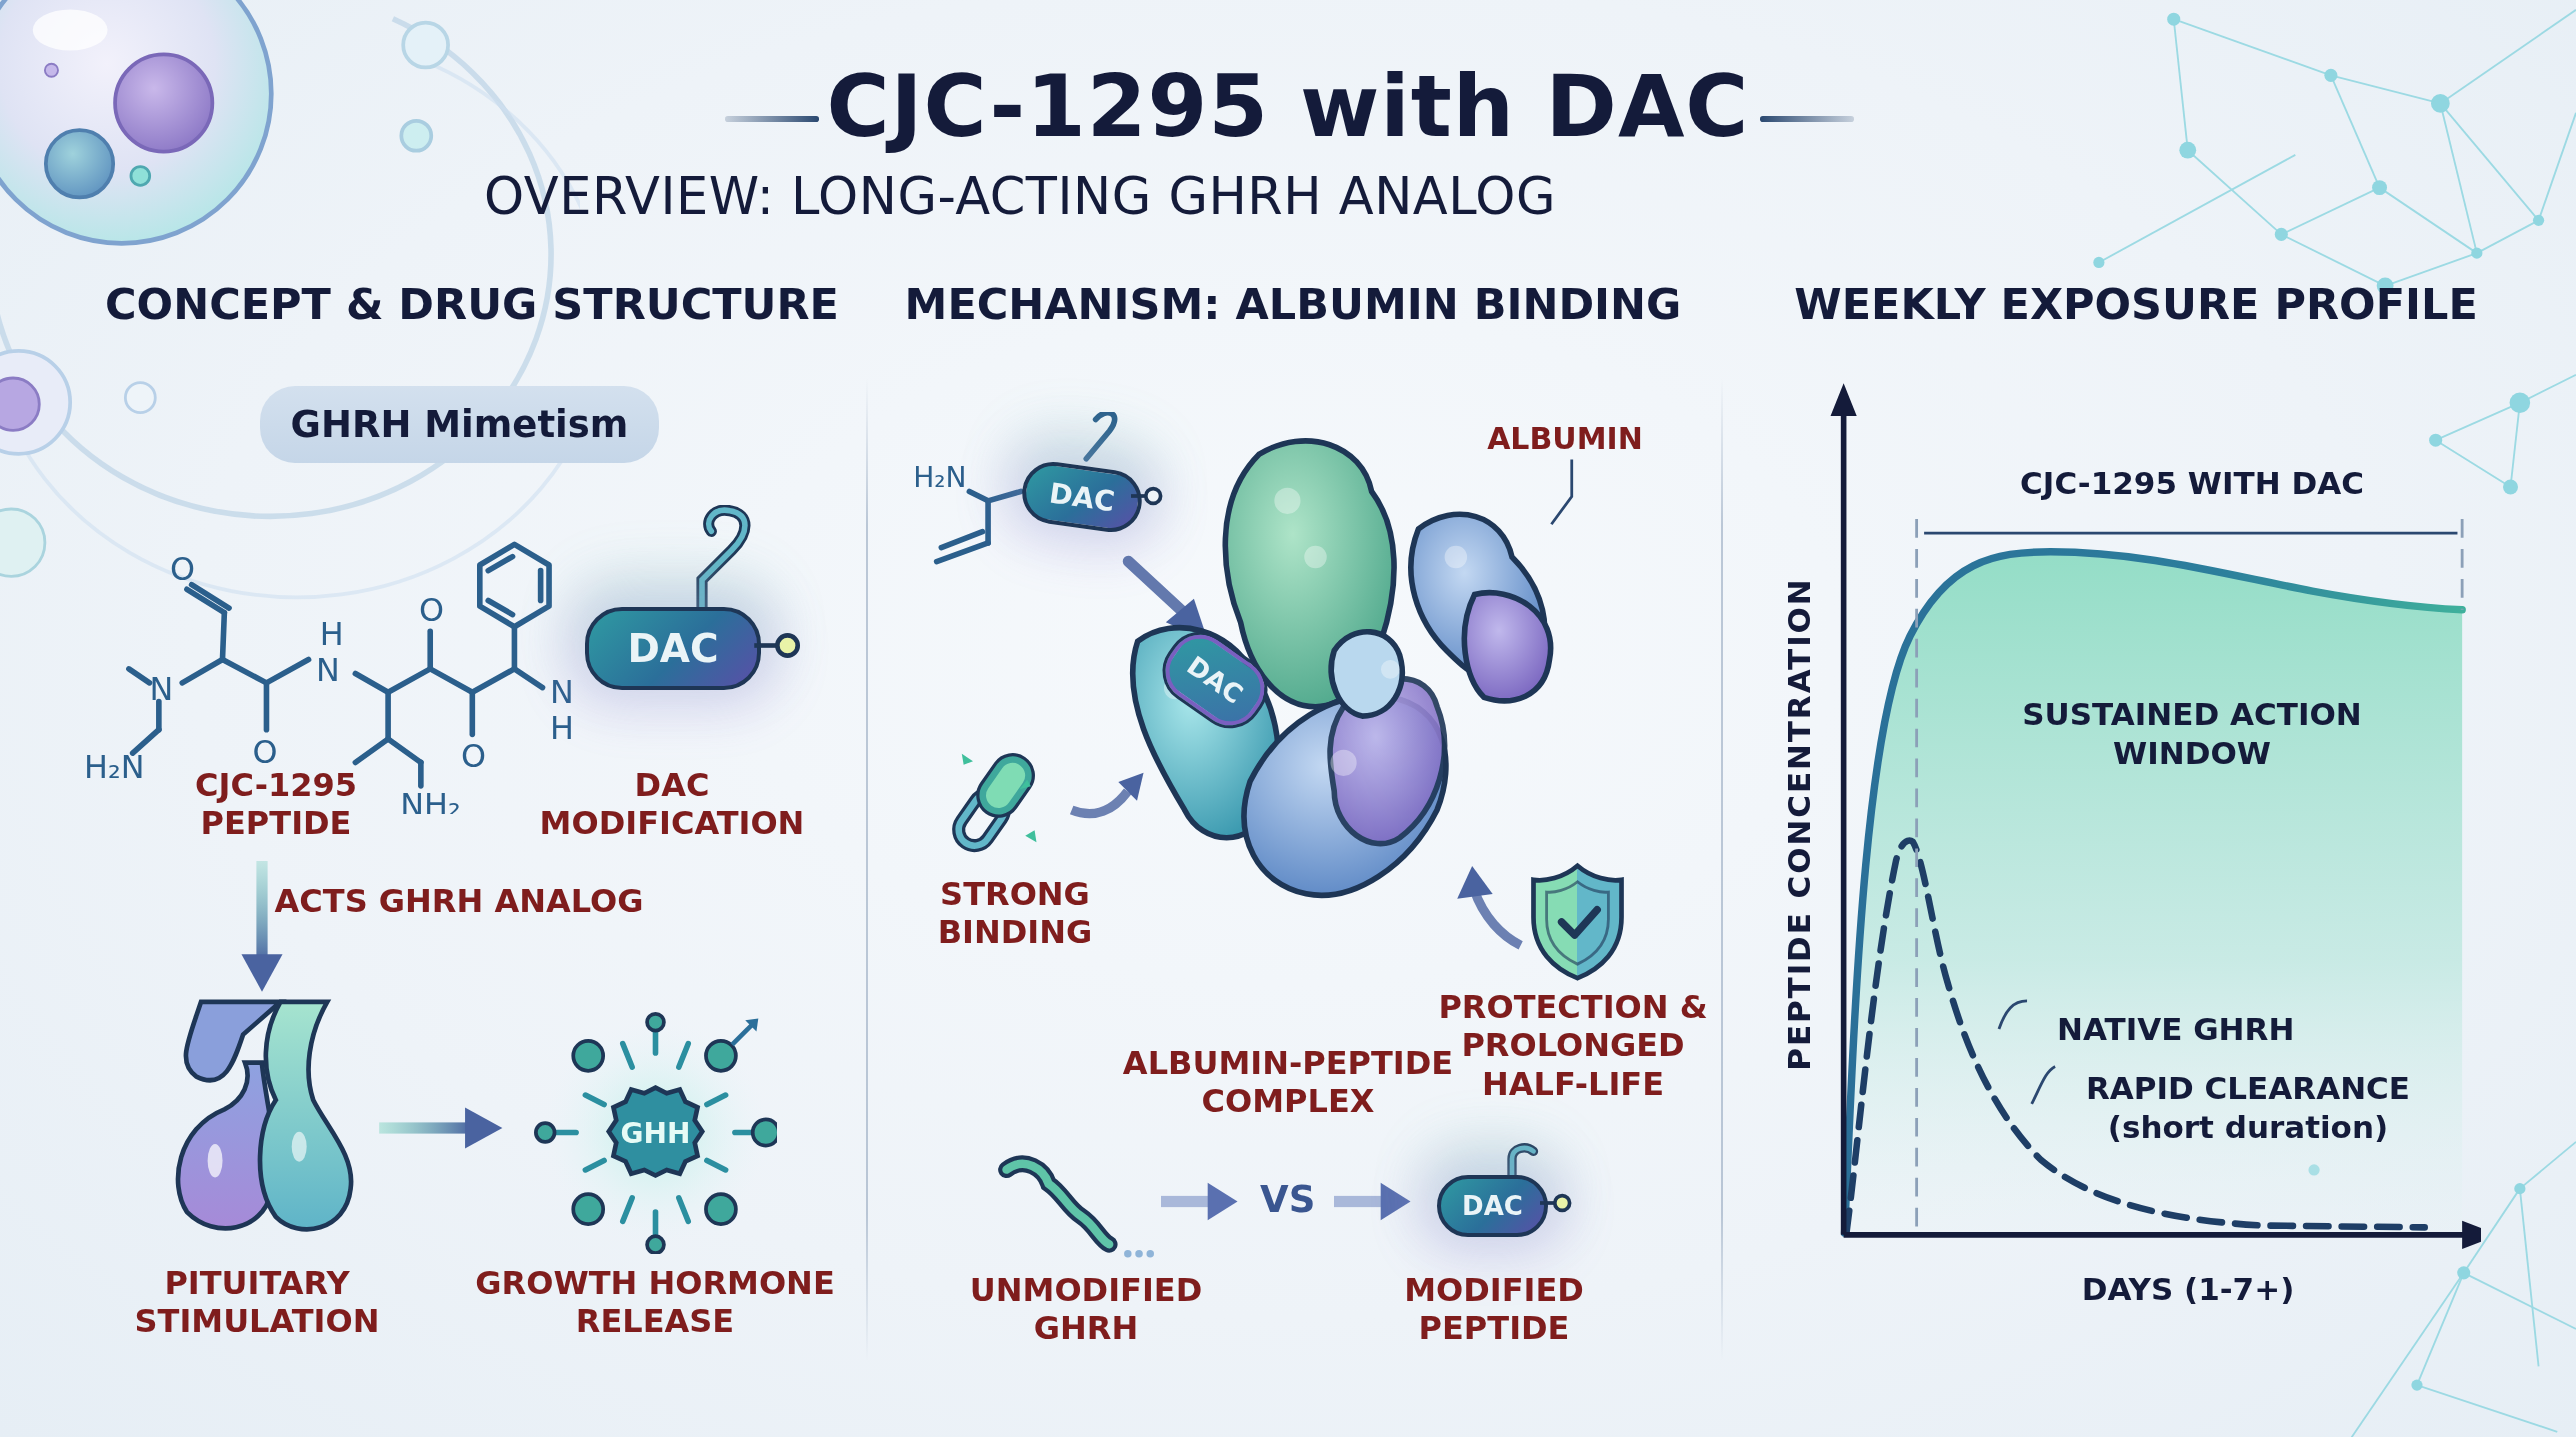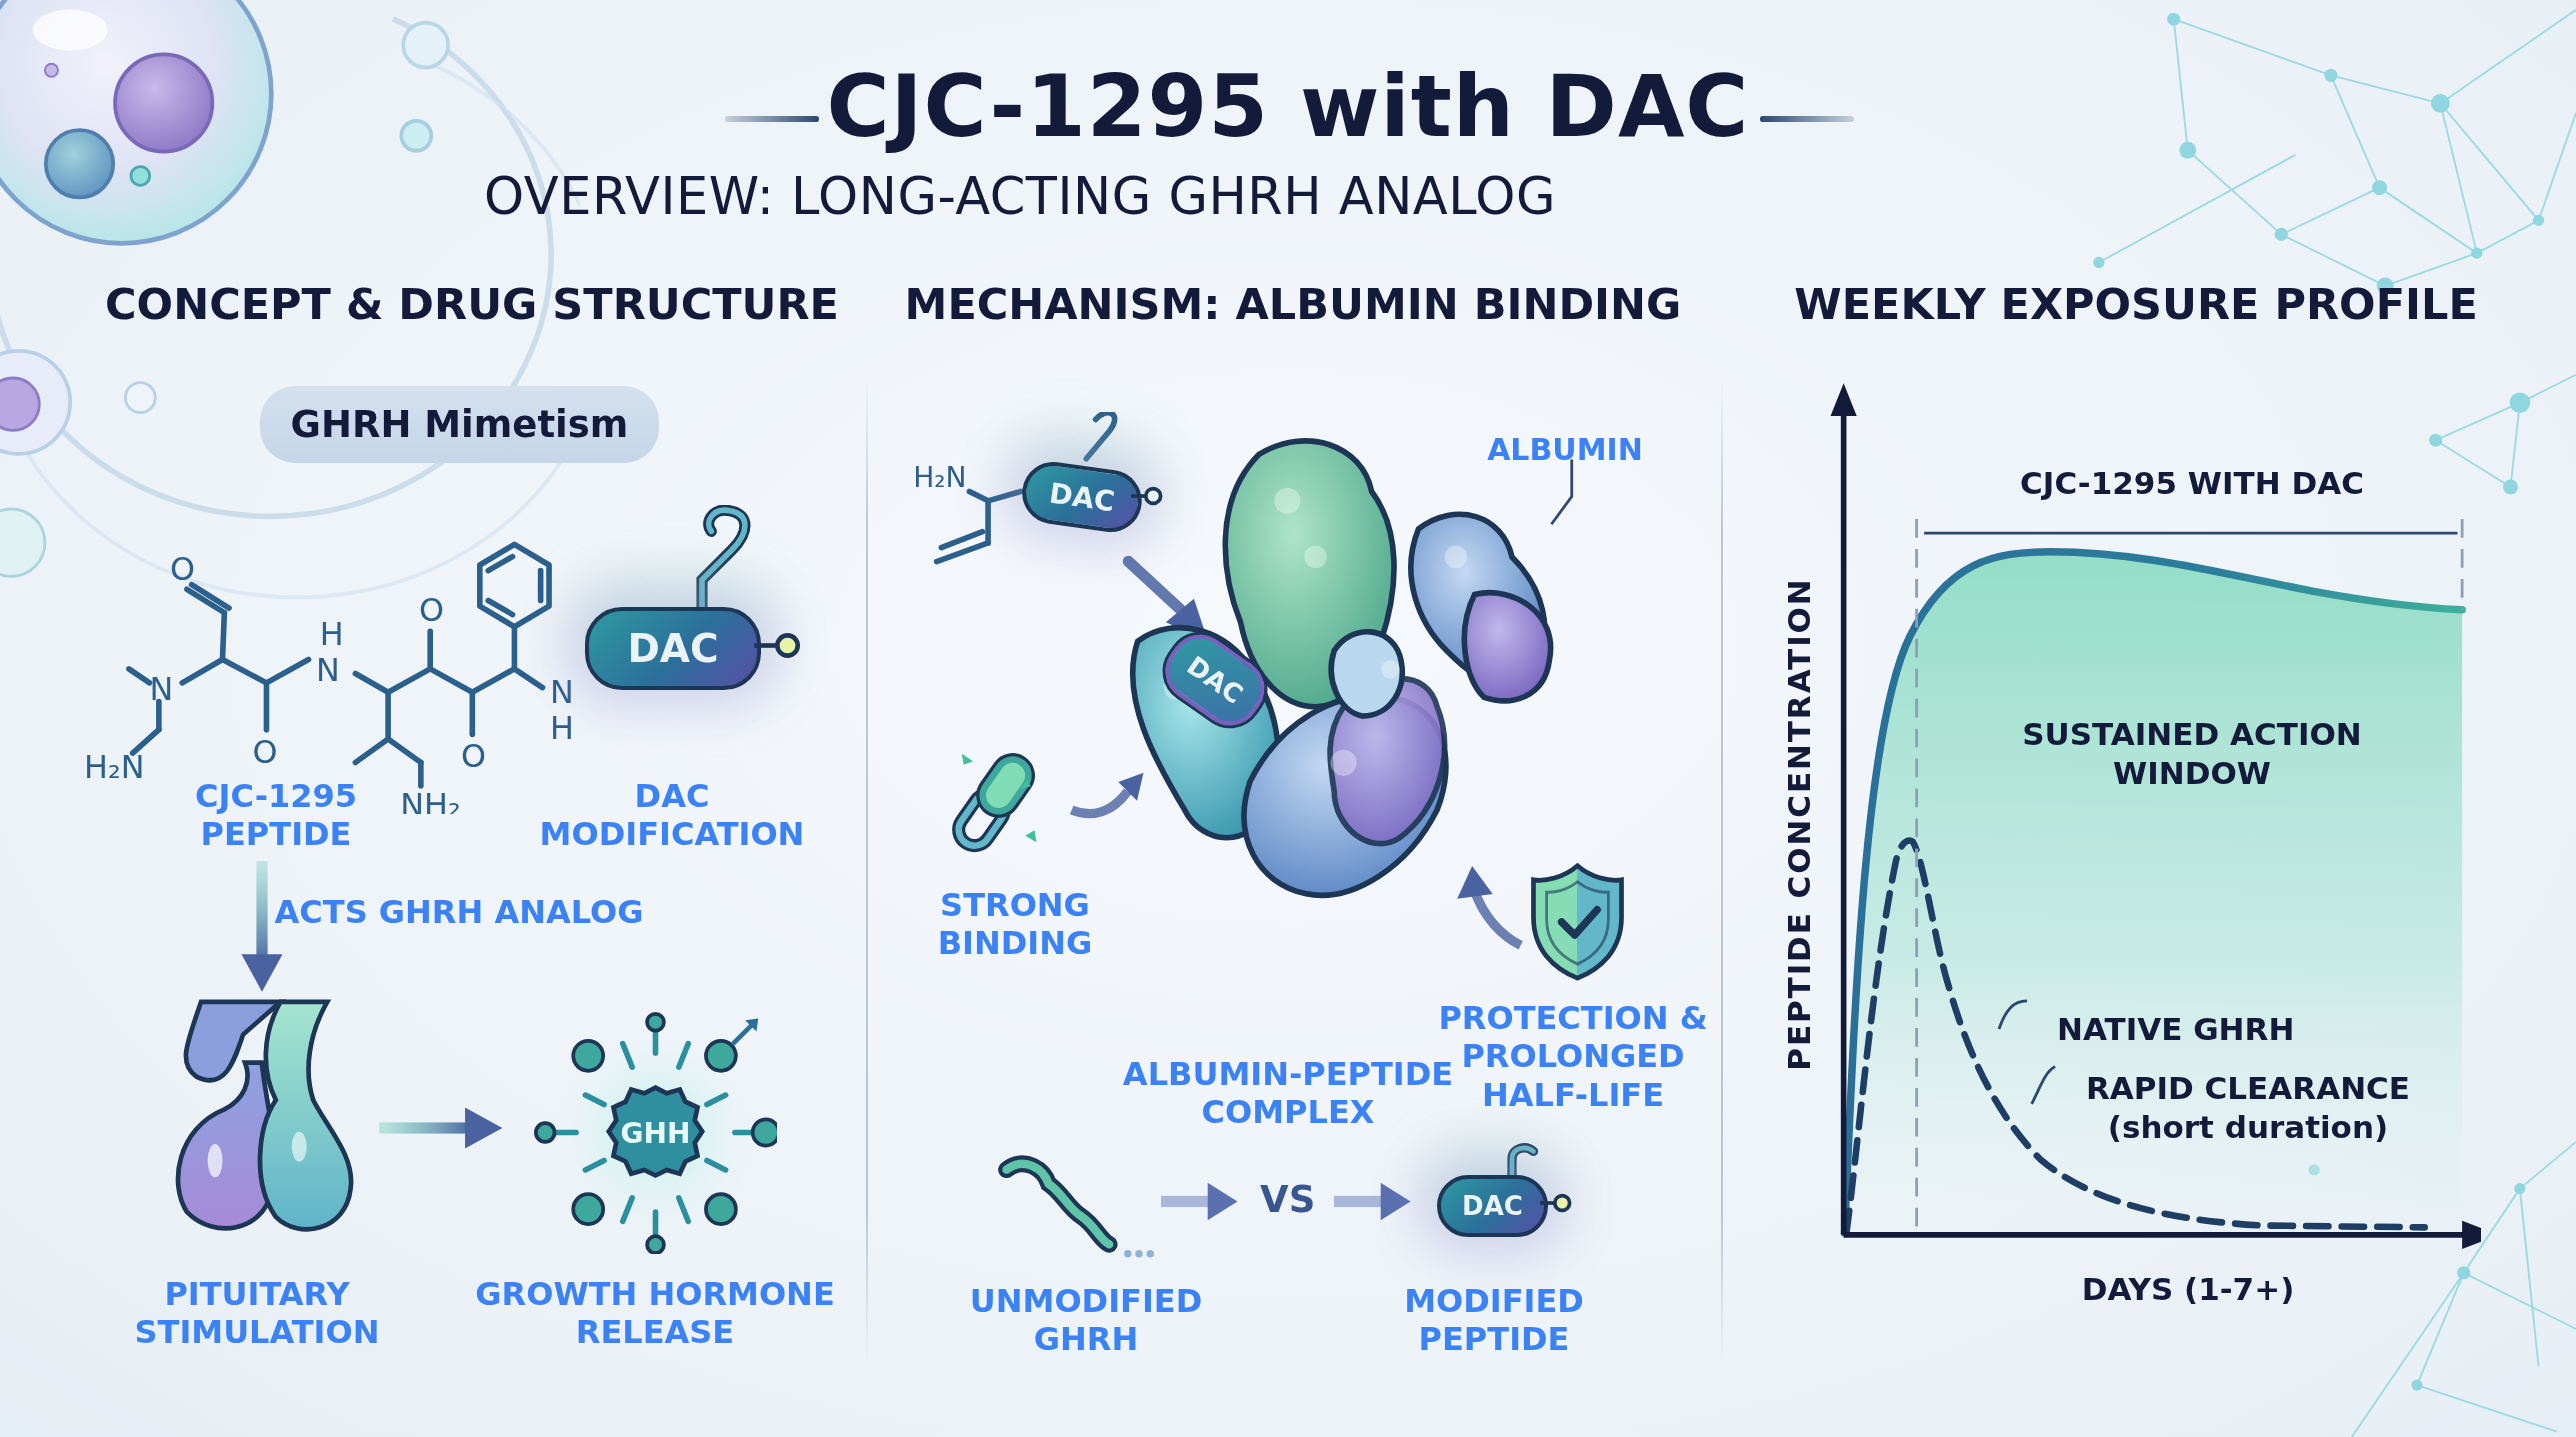--- a/index.html
+++ b/index.html
@@ -28,22 +28,22 @@
   }
   .divider { position: absolute; width: 1.9px; top: 378px; height: 983px;
     background: linear-gradient(180deg, rgba(140,160,185,0), rgba(140,160,185,0.55) 15%, rgba(140,160,185,0.55) 85%, rgba(140,160,185,0)); }
   .pill {
     position: absolute; left: 260px; top: 386px; width: 399px; height: 77px; border-radius: 35px;
     background: linear-gradient(180deg, #d3e0ee, #c5d6e8);
     display: flex; align-items: center; justify-content: center;
     font-size: 37px; font-weight: bold; color: #141b3a;
   }
   .label {
-    position: absolute; text-align: center; font-size: 32px; font-weight: bold; color: #3b82f6;
-    line-height: 1.2; transform: translateX(-50%); white-space: nowrap; margin-top: 11px;
+    position: absolute; text-align: center; font-size: 32px; font-weight: bold; color: #7f1d1d;
+    line-height: 1.2; transform: translateX(-50%); white-space: nowrap;
   }
   .dac-pill {
     position: absolute; border-radius: 37px;
     background: linear-gradient(135deg, #2f9aa2 0%, #2b6f9a 55%, #5a4fa8 100%);
     border: 4.7px solid #1e3656; color: #eaf4f7; font-weight: bold;
     display: flex; align-items: center; justify-content: center;
     box-shadow: 0 0 47px 22.5px rgba(150,120,220,0.22), 0 -19px 56px 9.4px rgba(120,220,170,0.25);
   }
   .chart-text { position: absolute; font-weight: bold; color: #141b3a; text-align: center; white-space: nowrap; }
 </style>
@@ -477,21 +477,21 @@
   <line x1="39" y1="920" x2="39" y2="40" stroke="#141b3a" stroke-width="6"></line>
   <polygon points="25,45 53,45 39,10" fill="#141b3a"></polygon>
   <line x1="39" y1="920" x2="705" y2="920" stroke="#141b3a" stroke-width="6"></line>
   <polygon points="700,905 700,935 740,920" fill="#141b3a"></polygon>
 
   <path d="M205,700 C212,680 220,670 235,670" fill="none" stroke="#2b4870" stroke-width="3"></path>
   <path d="M240,780 C250,760 255,745 265,740" fill="none" stroke="#2b4870" stroke-width="3"></path>
 </svg>
 
 <div class="chart-text" style="left:2192px;top:465px;font-size:31px;transform:translateX(-50%);">CJC-1295 WITH DAC</div>
-<div class="chart-text" style="left:2192px;top:695px;font-size:31px;transform:translateX(-50%);line-height:1.25;margin-top:20px;">
+<div class="chart-text" style="left:2192px;top:695px;font-size:31px;transform:translateX(-50%);line-height:1.25;">
   <div>SUSTAINED ACTION</div>
   <div>WINDOW</div>
 </div>
 <div class="chart-text" style="left:2057px;top:1011px;font-size:31px;">NATIVE GHRH</div>
 <div class="chart-text" style="left:2248px;top:1069px;font-size:31px;transform:translateX(-50%);line-height:1.25;">
   <div>RAPID CLEARANCE</div>
   <div style="font-weight:bold;">(short duration)</div>
 </div>
 <div class="chart-text" style="left:2188px;top:1271px;font-size:31px;transform:translateX(-50%);">DAYS (1-7+)</div>
 <div class="chart-text" style="left:1799px;top:824px;font-size:31px;transform:translate(-50%,-50%) rotate(-90deg);letter-spacing:1.9px;">PEPTIDE CONCENTRATION</div>

